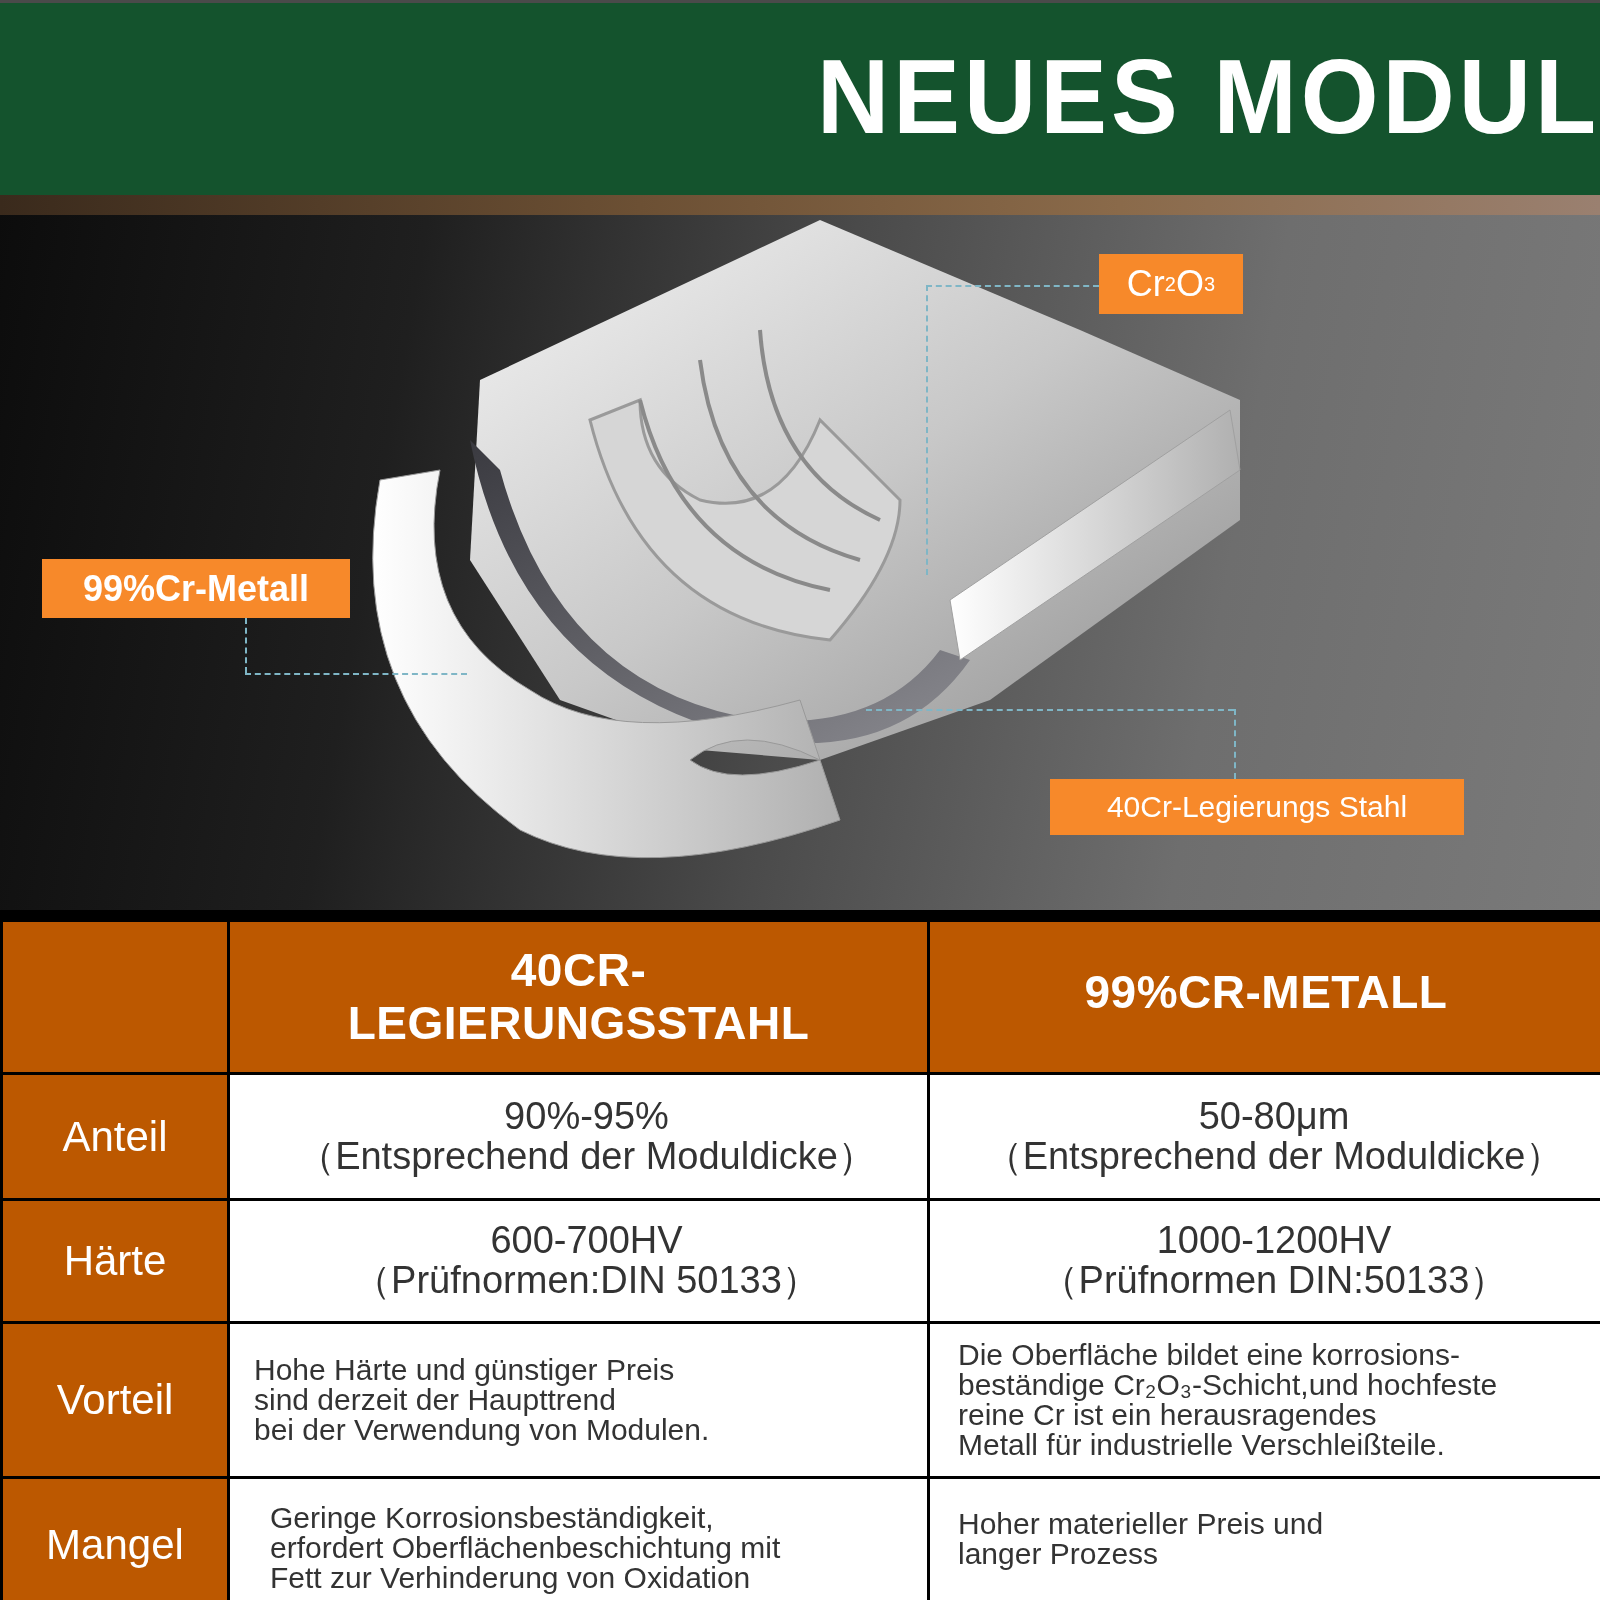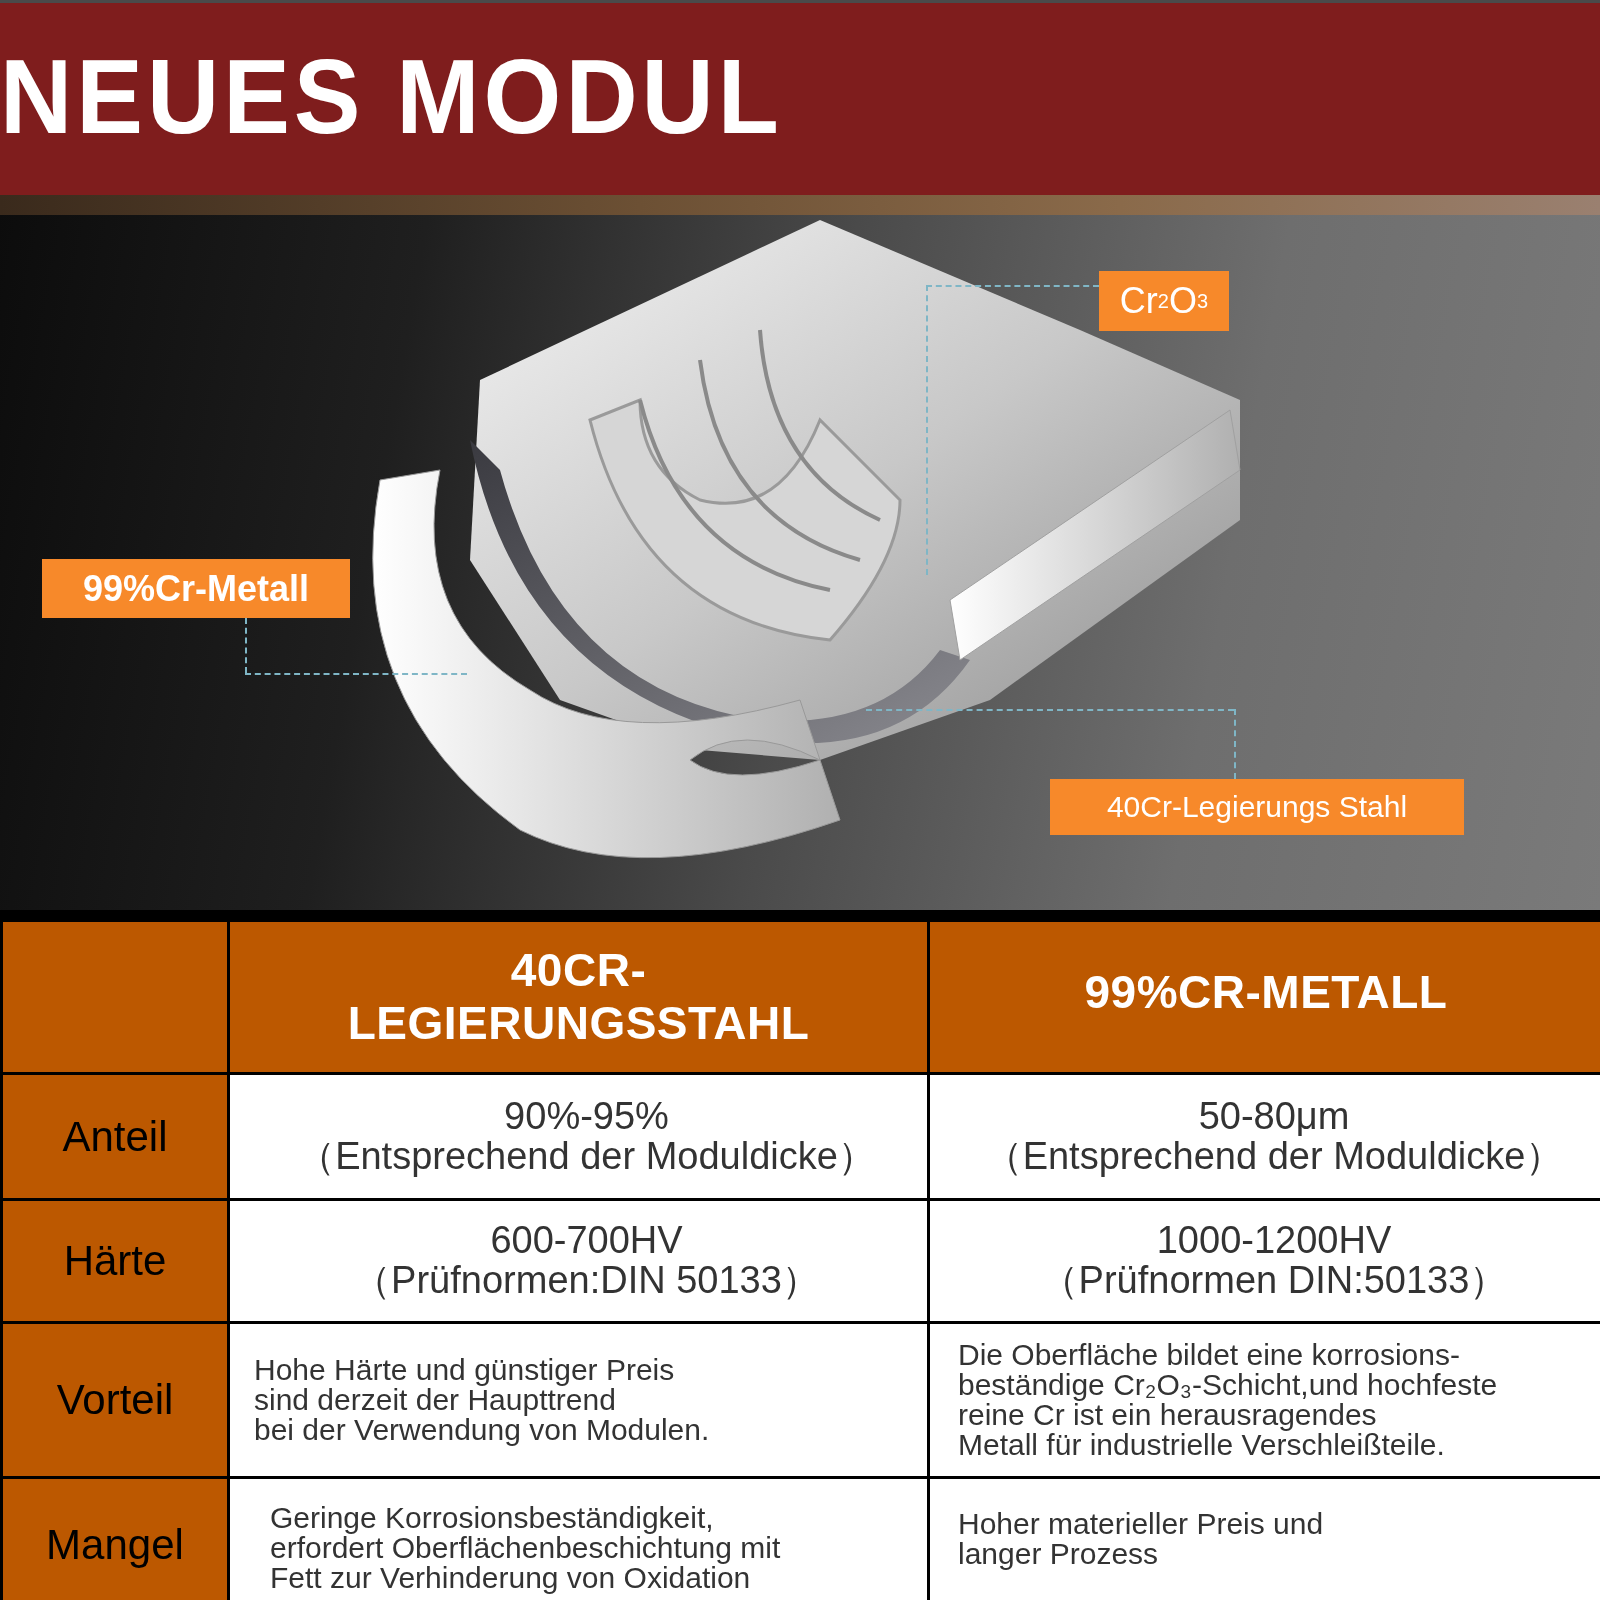--- a/index.html
+++ b/index.html
@@ -1,59 +1,59 @@
 <!DOCTYPE html>
 <html><head>
 <meta charset="utf-8">
 <style>
   * { box-sizing: border-box; margin: 0; padding: 0; }
   html, body { width: 1600px; height: 1600px; overflow: hidden; background: #000; }
   body { position: relative; font-family: "Liberation Sans", sans-serif; }
 
   .header {
     position: absolute; left: 0; top: 0; width: 1600px; height: 198px;
-    background: #7f1d1d;
+    background: #14532d;
     border-top: 3px solid #4a4a4a;
-    display: flex; align-items: center; justify-content: flex-start;
+    display: flex; align-items: center; justify-content: flex-end;
   }
   .header-title {
     color: #fff; font-weight: 700; font-size: 100px; letter-spacing: 4px;
     transform: scaleY(1.05); margin-top: -8px;
   }
 
   .hero {
     position: absolute; left: 0; top: 195px; width: 1600px; height: 715px;
     background: linear-gradient(100deg, #0c0c0c 0%, #1f1f1f 25%, #4a4a4a 50%, #6e6e6e 75%, #7a7a7a 100%);
     overflow: hidden;
   }
   .hero-band {
     position: absolute; left: 0; top: 0; width: 100%; height: 20px;
     background: linear-gradient(90deg, #3a2a1c 0%, #6c5034 40%, #8a6a4a 70%, #9a8070 100%);
   }
 
   .tag {
     position: absolute; background: #f7892a; color: #fff;
     display: flex; align-items: center; justify-content: center;
   }
-  .tag-cr2o3 { left: 1099px; top: 271px; width: 130px; height: 60px; font-size: 36px; }
+  .tag-cr2o3 { left: 1099px; top: 254px; width: 144px; height: 60px; font-size: 36px; }
   .tag-cr2o3 sub { font-size: 20px; vertical-align: baseline; position: relative; top: 0; }
   .tag-99 { left: 42px; top: 559px; width: 308px; height: 59px; font-size: 36px; font-weight: 700; }
   .tag-40 { left: 1050px; top: 779px; width: 414px; height: 56px; font-size: 30px; }
 
   .leader { position: absolute; border-color: #7fb6c6; border-style: dashed; border-width: 0; }
 
   .table-wrap {
     position: absolute; left: 0; top: 919px; width: 1508px; height: 692px;
   }
   table {
     border-collapse: collapse; width: 1602px; height: 694px; table-layout: fixed;
   }
   td, th { border: 3px solid #000; text-align: center; vertical-align: middle; }
   th { background: #bc5800; color: #fff; font-weight: 700; font-size: 46px; line-height: 1.15; letter-spacing: 0.5px; }
-  td.rowhead { background: #bc5800; color: #000000; font-size: 42px; }
+  td.rowhead { background: #bc5800; color: #ffffff; font-size: 42px; }
   td.val { background: #fff; color: #333; font-size: 38px; line-height: 1.05; padding-left: 16px; }
   td.txt { background: #fff; color: #333; font-size: 30px; line-height: 1.0; text-align: left; }
   .txt-inner { padding-left: 24px; }
   .txt-inner.r { padding-left: 28px; }
   .val .sub { display: block; }
 </style>
 </head>
 <body>
 
 <div class="header">

